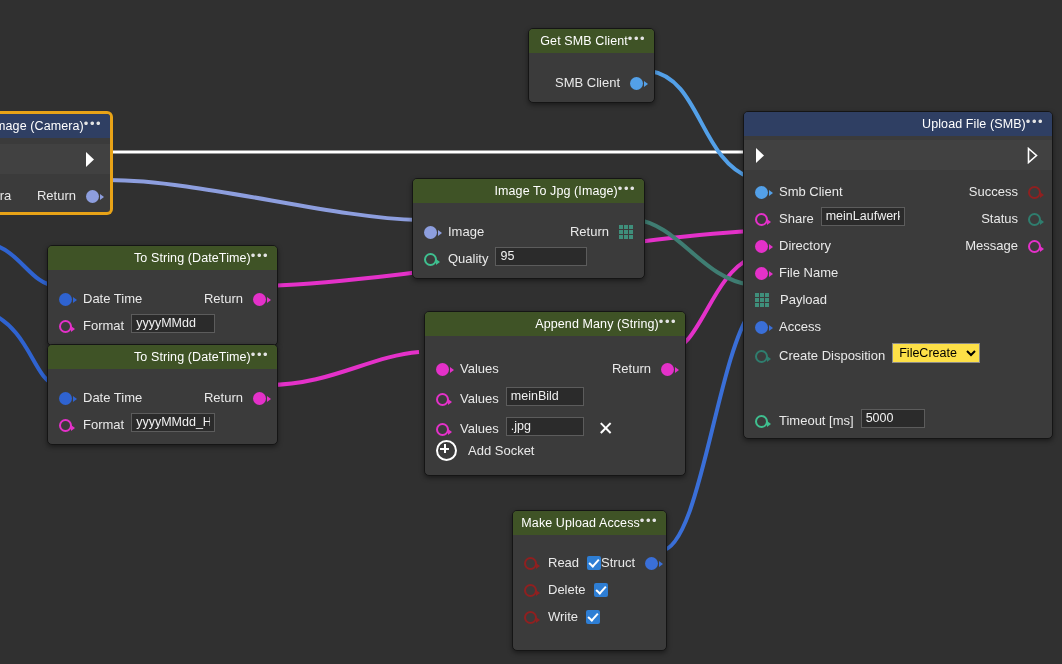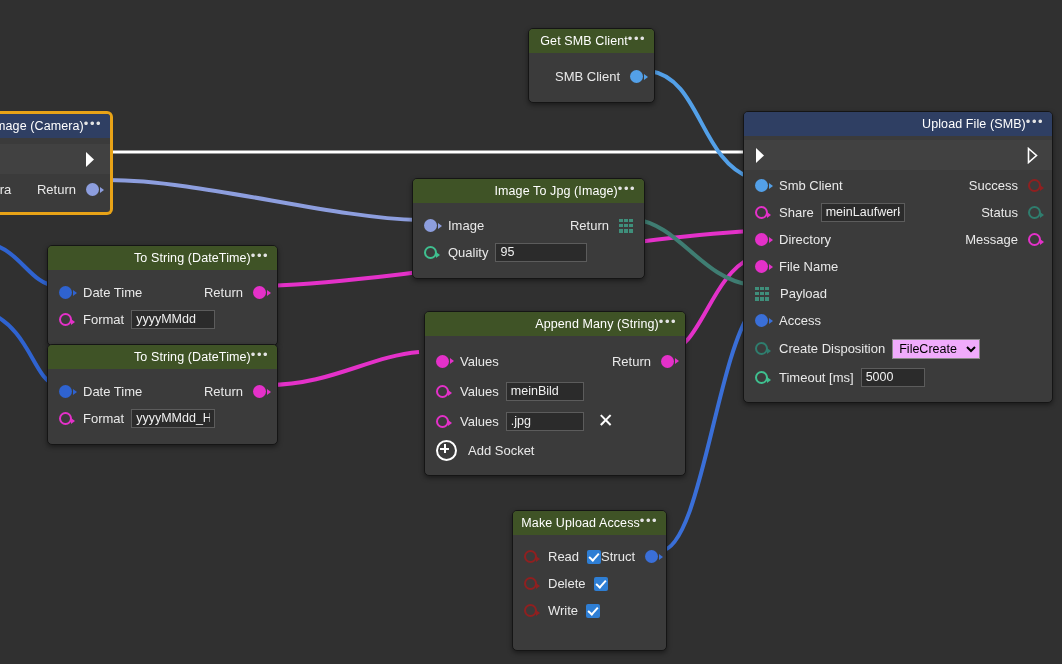--- a/index.html
+++ b/index.html
@@ -74,21 +74,21 @@
     background: #414141;
     height: 30px;
     display: flex;
     align-items: center;
     justify-content: space-between;
     padding: 0 11px;
     margin-bottom: 2px;
   }
   .row {
     display: flex;
-    align-items: center;
+    align-items: flex-end;
     height: 27px;
     padding: 0 11px;
     position: relative;
     box-sizing: border-box;
   }
   .row .label {
     font-size: 13px;
     color: #e9e9e9;
     white-space: nowrap;
   }
@@ -146,21 +146,21 @@
     font-size: 12.5px;
     font-family: "Liberation Sans", sans-serif;
     height: 19px;
     line-height: 19px;
     padding: 0 4px;
     margin-left: 7px;
     box-sizing: border-box;
     outline: none;
   }
   .sel {
-    background: #f0abfc;
+    background: #fde047;
     border: 1px solid #8a8a8a;
     color: #000000;
     font-size: 12.5px;
     font-family: "Liberation Sans", sans-serif;
     height: 20px;
     margin-left: 7px;
     padding: 0 2px;
     box-sizing: border-box;
     outline: none;
   }
@@ -471,21 +471,21 @@
       </div>
 
       <div class="row" style="height:29px;">
         <span class="pin in hollow" style="color:#2f7d6e;"></span>
         <span class="label">Create Disposition</span>
         <select class="sel" style="width:88px;">
           <option>FileCreate</option>
         </select>
       </div>
 
-      <div class="row" style="height:29px;">
+      <div class="row" style="height:29px;margin-top:36px;">
         <span class="pin in hollow" style="color:#3fbf8f;"></span>
         <span class="label">Timeout [ms]</span>
         <input class="txtfield" type="text" style="width: 64px;" value="5000">
       </div>
     </div>
   </div>
 
 </div>
 
 </body></html>

